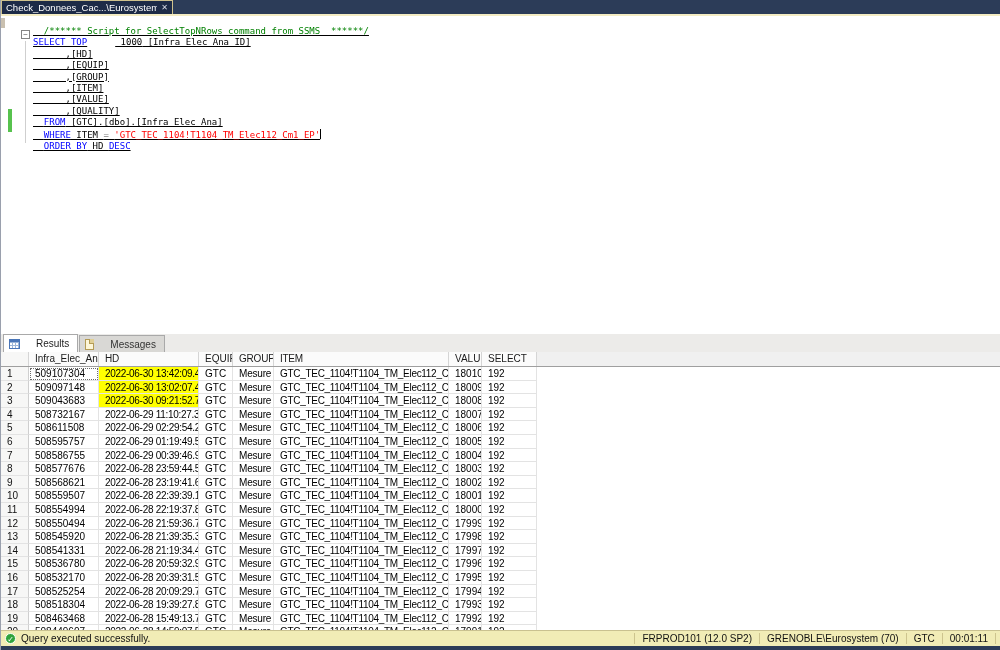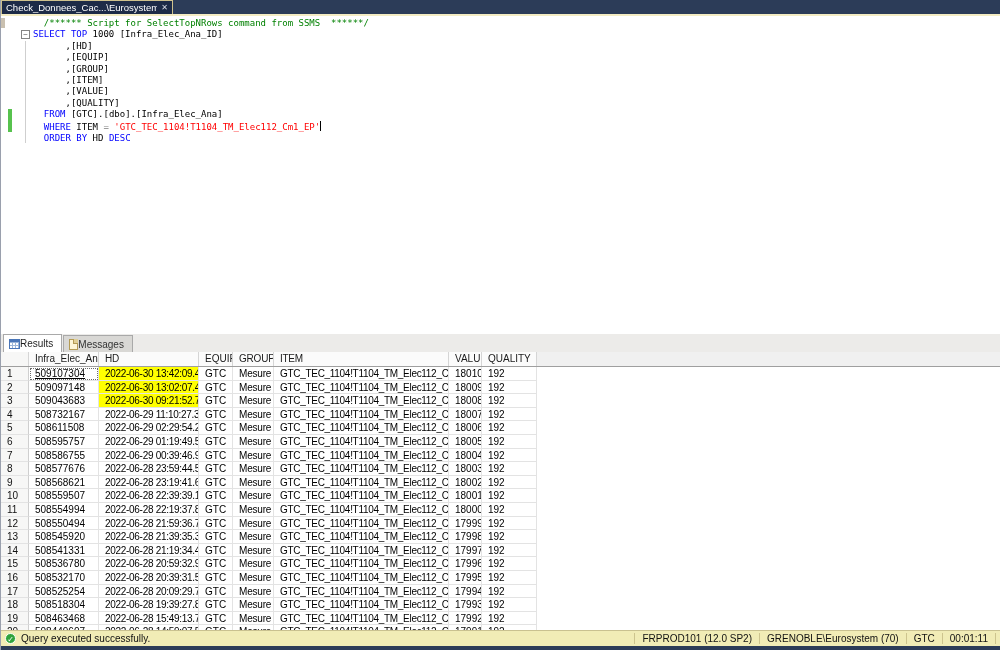--- a/index.html
+++ b/index.html
@@ -17,43 +17,43 @@
   .doc-tab .t-title { flex:1; white-space:nowrap; overflow:hidden; }
   .doc-tab .t-close { color:#d8dce5; font-size:8px; margin-left:4px; cursor:default; }
 
   
   .editor { position:absolute; left:0; top:16px; width:1000px; height:306px; background:#fff; }
   .margin-marker { position:absolute; left:0; top:2px; width:4px; height:10px; background:#c9c0b0; }
   .change-bar { position:absolute; left:7px; top:93px; width:4px; height:23px; background:#57c24e; }
   .collapse-box { position:absolute; left:20px; top:14px; width:9px; height:9px; border:1px solid #848484;
                   background:#fff; color:#555; font-size:8px; line-height:7px; text-align:center; }
   .indent-guide { position:absolute; left:24px; top:25px; width:1px; height:102px; background:#cfcfcf; }
-  .code { position:absolute; left:32px; top:2px; font-family:"DejaVu Sans Mono","Liberation Mono",monospace;
-          font-size:9px; line-height:11.4px; white-space:pre; }
+  .code { position:absolute; left:32px; top:10px; font-family:"DejaVu Sans Mono","Liberation Mono",monospace;
+          font-size:9px; line-height:11.4px; white-space:pre;text-decoration:underline; }
   .tk-kw  { color:#0000ff; }
   .tk-id  { color:#000000; }
   .tk-cm  { color:#008000; }
   .tk-str { color:#ff0000; }
   .tk-op  { color:#808080; }
-  .tk-num { color:#000000; }
+  .tk-num { color:#000000;margin-left:28px; }
   .caret { display:inline-block; width:1px; height:10px; background:#000; vertical-align:-1px; }
 
   
   .zoombar { position:absolute; left:0; top:322px; width:1000px; height:12px; background:#f2f2f2;
              border-bottom:1px solid #b9b9b9; display:flex; align-items:center; }
   .zoom-combo { display:flex; align-items:center; height:12px; background:#fff; border:1px solid #9a9a9a;
                 font-size:8.5px; color:#222; padding-left:3px; margin-left:1px; }
   .zoom-combo .zc-val { width:30px; }
   .zoom-combo .zc-arrow { width:11px; text-align:center; font-size:6px; color:#444; border-left:1px solid #c9c9c9; }
   .hscroll-arrow { color:#9b9b9b; font-size:8px; margin-left:6px; }
 
   
   .rtabs { position:absolute; left:0; top:334px; width:1000px; height:18px; background:#ecebe9;
            display:flex; align-items:flex-end; padding-left:2px; }
-  .rtab { display:flex; align-items:center; gap:0; font-size:10px; color:#1e1e1e; height:17px;
+  .rtab { display:flex; align-items:center; gap:16px; font-size:10px; color:#1e1e1e; height:17px;
           padding:0 8px 0 5px; border:1px solid #a9a9a9; border-bottom:none; margin-right:1px; }
   .rtab.active { background:#fff; height:18px; }
   .rtab.inactive { background:#d9d8d5; color:#333;margin-top:41px; }
   .icon-grid { width:11px; height:10px; border:1px solid #4a76b8;
                background:
                  linear-gradient(#4a76b8 0 2px, transparent 2px),
                  repeating-linear-gradient(90deg, transparent 0 2px, #9db6d8 2px 3px),
                  repeating-linear-gradient(transparent 0 2px, #9db6d8 2px 3px),
                  #fff; }
   .icon-note { position:relative; width:9px; height:11px; background:#fdf6d8; border:1px solid #b49b55; }
@@ -72,21 +72,21 @@
        white-space:nowrap; overflow:hidden; line-height:13px; }
   .cn      { width:28px;  background:#f7f7f6; border-right:1px solid #cfcfcf; color:#111; }
   .cid     { width:70px; }
   .chd     { width:100px; letter-spacing:-0.3px; }
   .cequip  { width:34px; }
   .cgroup  { width:41px; letter-spacing:-0.2px; }
   .citem   { width:175px; letter-spacing:-0.3px; }
   .cvalue  { width:33px; }
   .cqual   { width:55px; }
   .hl-yellow { background:#ffff00; }
-  .sel-cell  { outline:1px dotted #6a6a6a; outline-offset:-2px;text-decoration:underline; }
+  .sel-cell  { outline:1px dotted #6a6a6a; outline-offset:-2px; }
 
   
   .statusbar { position:absolute; left:0; top:630px; width:1000px; height:16px; background:#f1ecb6;
                border-top:1px solid #c9c190; display:flex; align-items:center; font-size:10px; color:#111; }
   .check-icon { width:11px; height:11px; border-radius:50%; background:#2fa33c; color:#fff; font-size:8px;
                 line-height:11px; text-align:center; margin:0 5px 0 4px; border:1px solid #fff; }
   .sb-msg { flex:1; }
   .sb-seg { padding:0 7px; border-left:1px solid #cdc48e; white-space:nowrap; }
   .sb-partial { width:6px; overflow:hidden; border-left:1px solid #cdc48e; padding-left:5px; }
   .bottom-strip { position:absolute; left:0; top:646px; width:1000px; height:4px; background:#2c3c58; }
@@ -125,21 +125,21 @@
 
   <div class="grid">
     <div class="ghead">
       <div class="hc cn"></div>
       <div class="hc cid">Infra_Elec_Ana_ID</div>
       <div class="hc chd">HD</div>
       <div class="hc cequip">EQUIP</div>
       <div class="hc cgroup">GROUP</div>
       <div class="hc citem">ITEM</div>
       <div class="hc cvalue">VALUE</div>
-      <div class="hc cqual">QUALITY</div>
+      <div class="hc cqual">SELECT</div>
       <div class="hc h-fill"></div>
     </div>
     <div class="grows" id="grows">
         <div class="grow">
           <div class="c cn">1</div>
           <div class="c cid sel-cell">509107304</div>
           <div class="c chd hl-yellow">2022-06-30 13:42:09.487</div>
           <div class="c cequip">GTC</div>
           <div class="c cgroup">Mesure</div>
           <div class="c citem">GTC_TEC_1104!T1104_TM_Elec112_Cm1_EP</div>

